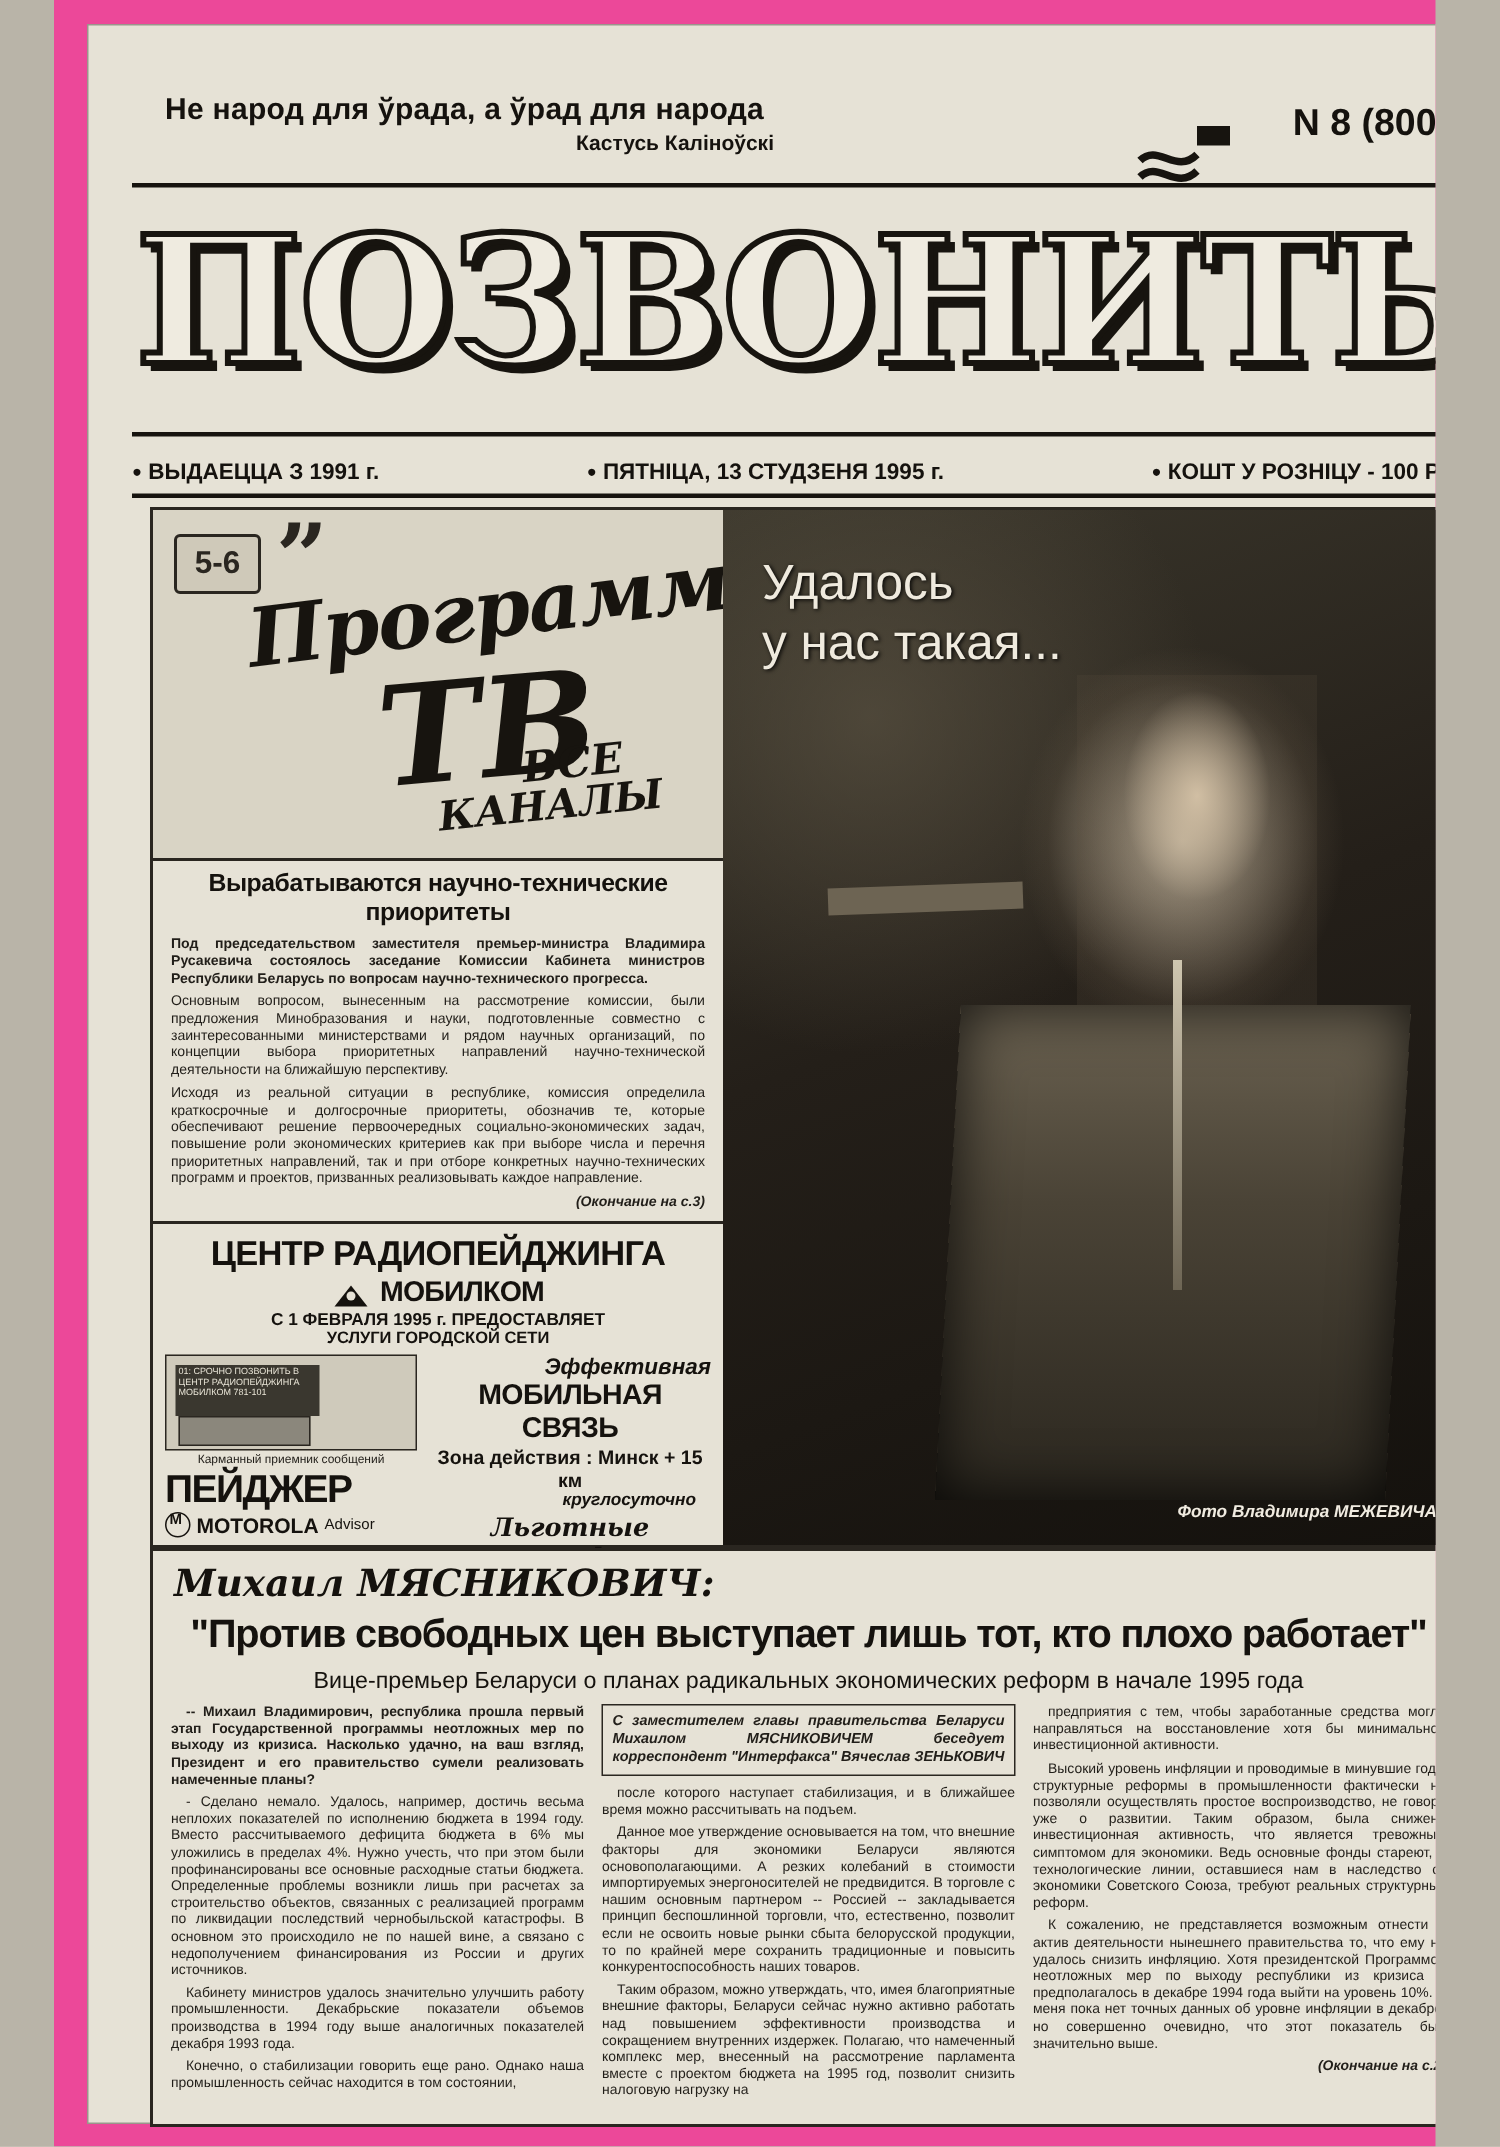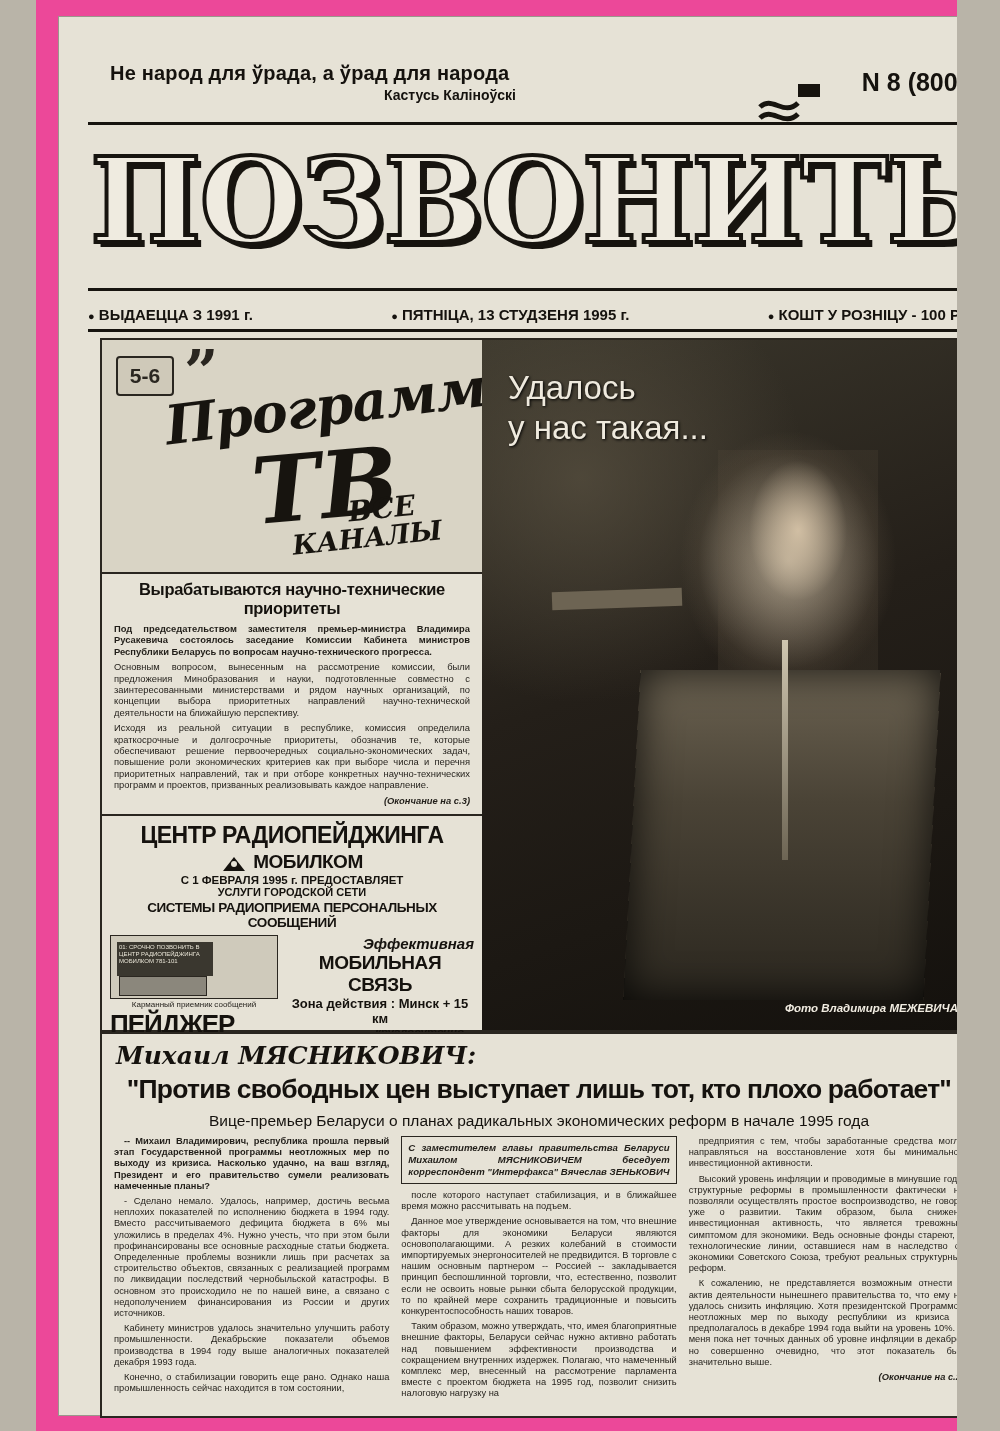--- a/index.html
+++ b/index.html
@@ -156,21 +156,20 @@
         <h3>ЦЕНТР РАДИОПЕЙДЖИНГА</h3>
         <div class="brandrow">
           <svg width="26" height="18" viewBox="0 0 26 18">
             <path d="M2 16 L13 2 L24 16 Z" fill="#15120e"></path>
             <circle cx="13" cy="9" r="3" fill="#e6e2d6"></circle>
           </svg>
           <span class="brand">МОБИЛКОМ</span>
         </div>
         <div class="l1">С 1 ФЕВРАЛЯ 1995 г. ПРЕДОСТАВЛЯЕТ</div>
         <div class="l2">УСЛУГИ ГОРОДСКОЙ СЕТИ</div>
-        <div class="l3">СИСТЕМЫ РАДИОПРИЕМА ПЕРСОНАЛЬНЫХ СООБЩЕНИЙ</div>
 
         <div class="adbody">
           <div class="pagerbox">
             <div class="pagerimg">
               <div class="pagerscreen">01: СРОЧНО ПОЗВОНИТЬ
 В ЦЕНТР
 РАДИОПЕЙДЖИНГА
 МОБИЛКОМ  781-101</div>
               <div class="pagerbody"></div>
             </div>

